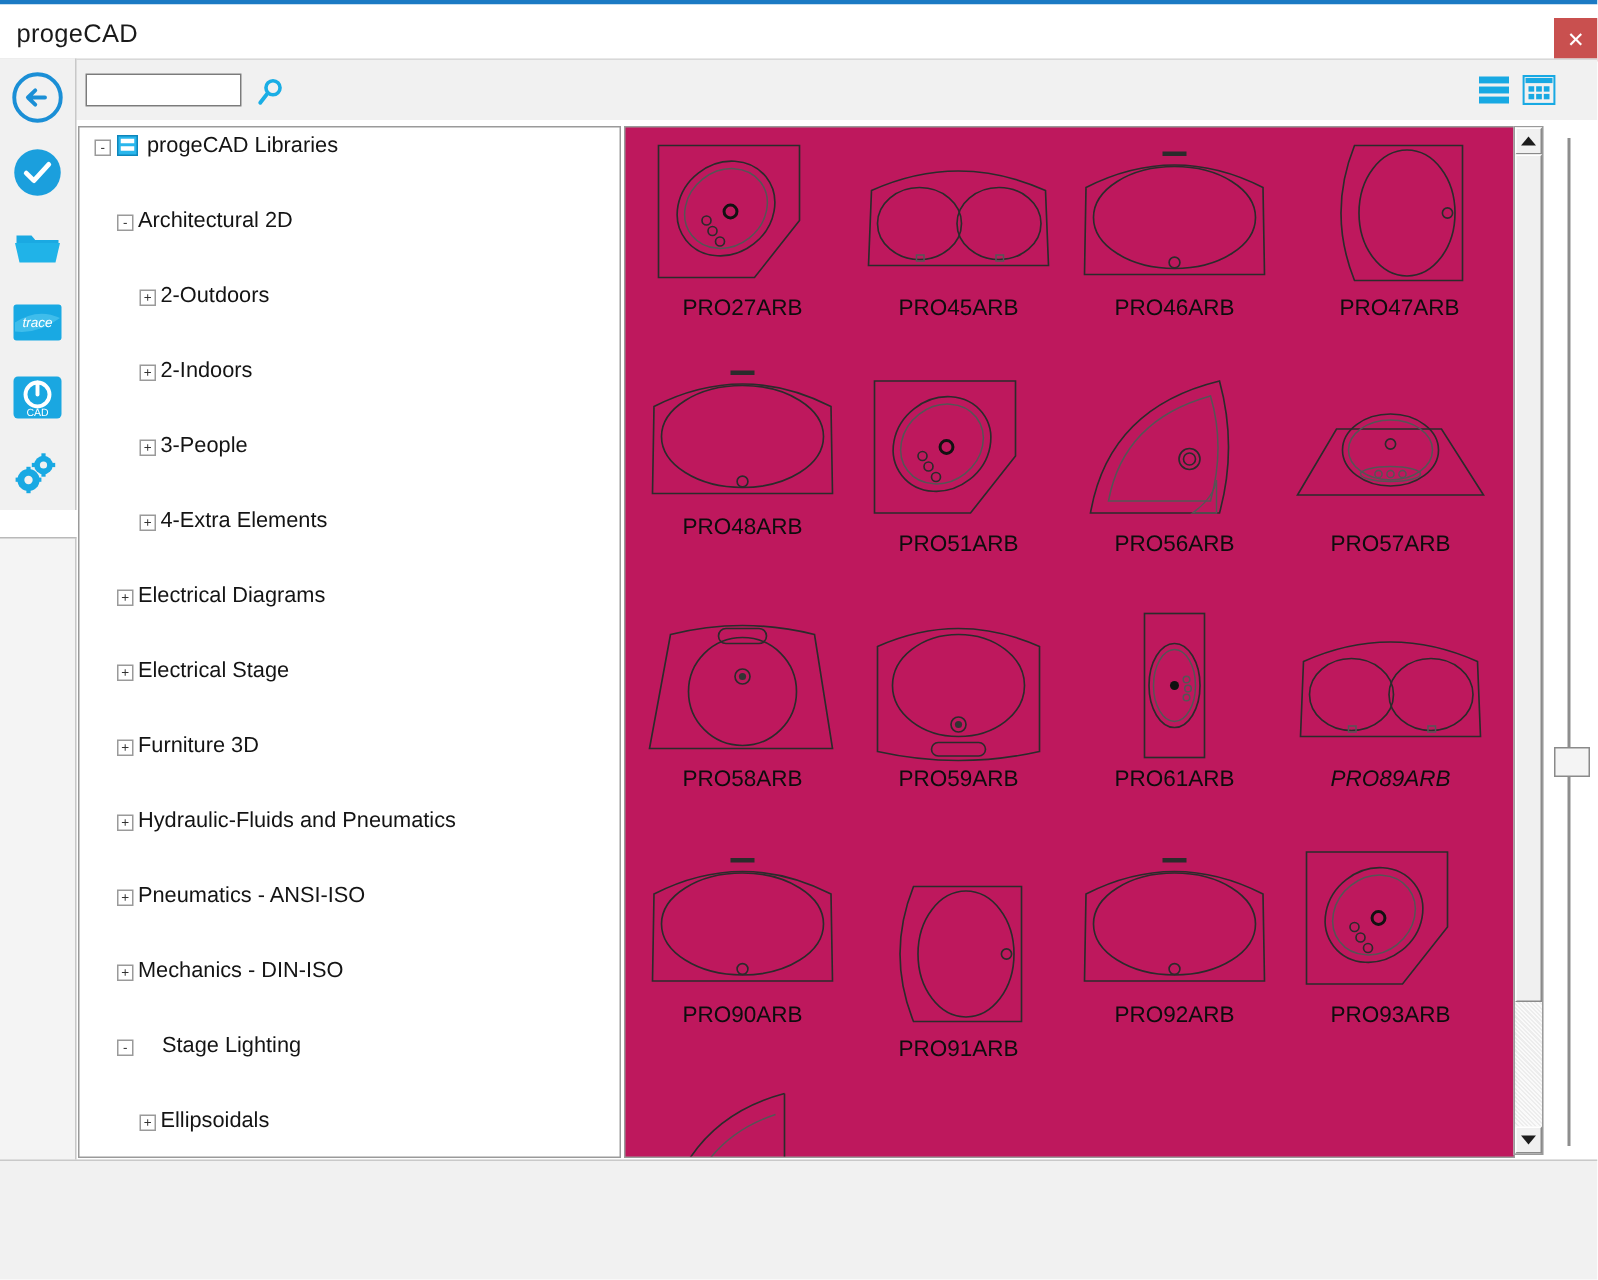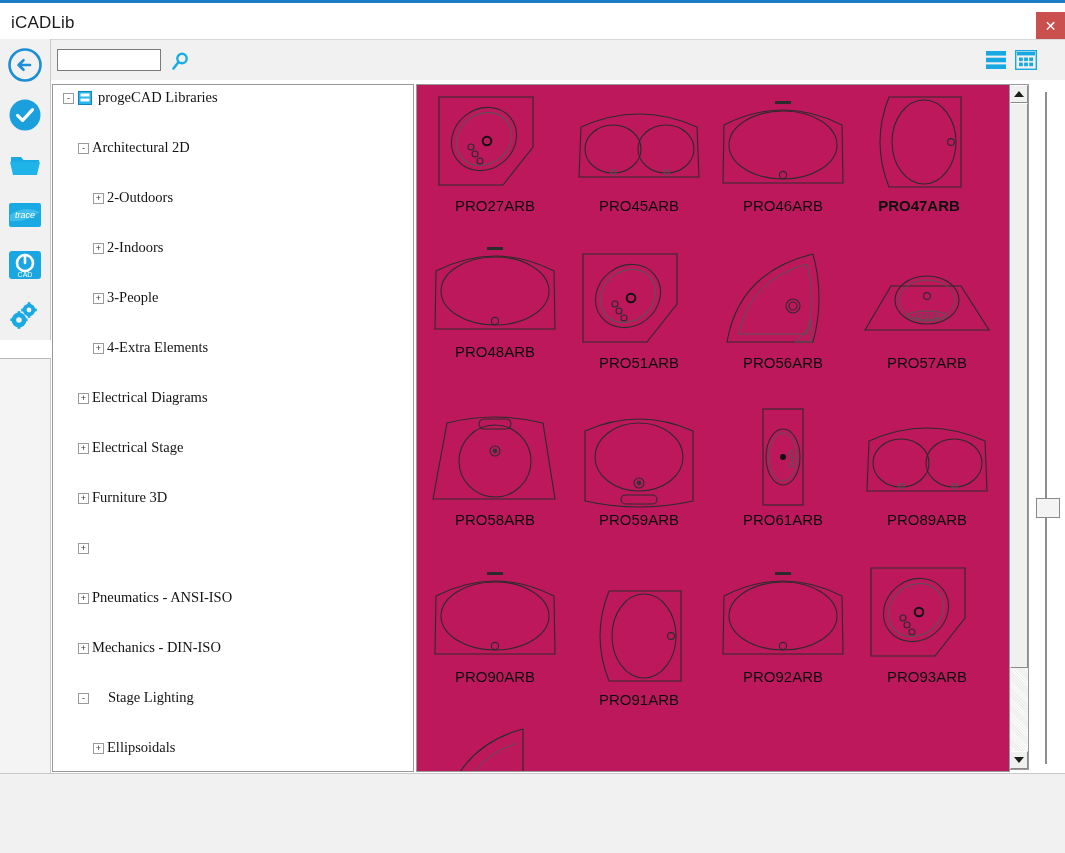--- a/index.html
+++ b/index.html
@@ -32,21 +32,21 @@
   
   #rail{position:absolute;left:0;top:39px;width:50px;height:301px;background:#f1f1f1;border-right:1px solid #c8c8c8;text-align:center;}
   #rail-lower{position:absolute;left:0;top:358px;width:50px;height:415px;background:#f4f4f4;border-right:1px solid #c8c8c8;border-top:1px solid #b9b9b9;}
   .rail-icon{position:absolute;left:7px;width:36px;height:36px;cursor:pointer;}
 
   
   #tree-panel{position:absolute;left:52px;top:84px;width:360px;height:686px;background:#fff;border:1px solid #9a9a9a;overflow:hidden;}
   .tnode{position:relative;height:25px;line-height:25px;white-space:nowrap;cursor:pointer;font-size:14.5px;color:#141414;}
   .tog{position:absolute;width:9px;height:9px;border:1px solid #9a9a9a;background:#fff;top:8px;font-size:9px;
     line-height:8px;text-align:center;color:#333;font-family:"Liberation Sans",sans-serif;cursor:pointer;}
-  .tlabel{display:inline-block;font-family:Liberation Serif, serif;}
+  .tlabel{display:inline-block;}
 
   .ic{position:absolute;width:16px;height:16px;top:4px;}
 
   
   #grid-panel{position:absolute;left:416px;top:84px;width:592px;height:686px;background:#be185d;border:1px solid #9a9a9a;overflow:hidden;}
   #grid-inner{position:absolute;left:0;top:0;width:573px;}
   .cell{position:absolute;width:140px;height:132px;cursor:pointer;}
   .thumb{position:absolute;left:0;top:0;width:140px;height:108px;}
   .clabel{position:absolute;left:0;top:108px;width:140px;text-align:center;font-size:15px;color:#0d0d0d;
     font-family:"Liberation Sans",sans-serif;}
@@ -68,21 +68,21 @@
 
   
   #bottombar{position:absolute;left:0;top:773px;width:1065px;height:80px;background:#f1f1f1;border-top:1px solid #c9c9c9;}
 </style>
 </head>
 <body>
 
 <div id="top-accent"></div>
 
 <div id="titlebar">
-  <div id="app-title">iCADLib</div>
+  <div id="app-title">progeCAD</div>
   <button id="close-btn">✕</button>
 </div>
 
 <div id="toolbar"></div>
 <input id="search-input" type="text" value="" style="">
 <div id="search-icon">
   <svg width="22" height="22" viewBox="0 0 22 22">
     <circle cx="13" cy="7.5" r="4.7" fill="none" stroke="#1aaee5" stroke-width="2.4"></circle>
     <line x1="9.4" y1="11.2" x2="4.5" y2="17.5" stroke="#1aaee5" stroke-width="2.6" stroke-linecap="round"></line>
   </svg>
@@ -202,20 +202,21 @@
       <div class="tnode" style="top: 175px;">
         <span class="tog" style="left:25px">+</span>
         <span class="tlabel" style="position:absolute;left:39px">Electrical Stage</span>
       </div>
       <div class="tnode" style="top: 200px;">
         <span class="tog" style="left:25px">+</span>
         <span class="tlabel" style="position:absolute;left:39px">Furniture 3D</span>
       </div>
       <div class="tnode" style="top: 225px;">
         <span class="tog" style="left:25px">+</span>
+        <span class="tlabel" style="position:absolute;left:39px">Hydraulic-Fluids and Pneumatics</span>
       </div>
       <div class="tnode" style="top: 250px;">
         <span class="tog" style="left:25px">+</span>
         <span class="tlabel" style="position:absolute;left:39px">Pneumatics - ANSI-ISO</span>
       </div>
       <div class="tnode" style="top: 275px;">
         <span class="tog" style="left:25px">+</span>
         <span class="tlabel" style="position:absolute;left:39px">Mechanics - DIN-ISO</span>
       </div>
       <div class="tnode" style="top: 300px;">
@@ -255,21 +256,21 @@
       </div>
       <div class="cell" style="left: 296px; top: 4px;">
         <div class="thumb"><svg width="140" height="108" viewBox="0 0 140 108">
             <path d="M10 94 L11 36 Q70 6 129 36 L130 94 Z" fill="none" stroke="#2b2b2b" stroke-width="1.1"></path>
             <ellipse cx="70" cy="56" rx="54" ry="34" fill="none" stroke="#2b2b2b" stroke-width="1.1"></ellipse>
             <circle cx="70" cy="86" r="3.6" fill="none" stroke="#2b2b2b" stroke-width="1.1"></circle>
             <rect x="62" y="12" width="16" height="3" fill="#2b2b2b"></rect>
           </svg></div>
         <div class="clabel">PRO46ARB</div>
       </div>
-      <div class="cell" style="left: 432px; top: 4px; font-weight: bold;">
+      <div class="cell" style="left: 446px; top: 4px;">
         <div class="thumb"><svg width="140" height="108" viewBox="0 0 140 108">
             <path d="M40 8 H112 V98 H40 Q22 53 40 8 Z" fill="none" stroke="#2b2b2b" stroke-width="1.1"></path>
             <ellipse cx="75" cy="53" rx="32" ry="42" fill="none" stroke="#2b2b2b" stroke-width="1.1"></ellipse>
             <circle cx="102" cy="53" r="3.4" fill="none" stroke="#2b2b2b" stroke-width="1.1"></circle>
           </svg></div>
         <div class="clabel">PRO47ARB</div>
       </div>
       <div class="cell" style="left: 8px; top: 150px;">
         <div class="thumb"><svg width="140" height="108" viewBox="0 0 140 108">
             <path d="M10 94 L11 36 Q70 6 129 36 L130 94 Z" fill="none" stroke="#2b2b2b" stroke-width="1.1"></path>
@@ -339,21 +340,21 @@
             <rect x="50" y="6" width="40" height="96" fill="none" stroke="#2b2b2b" stroke-width="1.1"></rect>
             <ellipse cx="70" cy="54" rx="17" ry="28" fill="none" stroke="#2b2b2b" stroke-width="1.1"></ellipse>
             <ellipse cx="70" cy="54" rx="14" ry="24" fill="none" stroke="#555" stroke-width="1"></ellipse>
             <circle cx="70" cy="54" r="3" fill="#111"></circle>
             <circle cx="78" cy="50" r="2.2" fill="none" stroke="#555" stroke-width="1"></circle>
             <circle cx="79" cy="56" r="2.2" fill="none" stroke="#555" stroke-width="1"></circle>
             <circle cx="78" cy="62" r="2.2" fill="none" stroke="#555" stroke-width="1"></circle>
           </svg></div>
         <div class="clabel">PRO61ARB</div>
       </div>
-      <div class="cell" style="left: 440px; top: 318px;">
+      <div class="cell" style="left: 440px; top: 318px; font-style: italic;">
         <div class="thumb"><svg width="140" height="108" viewBox="0 0 140 108">
             <path d="M10 88 L12 38 Q70 12 128 38 L130 88 Z" fill="none" stroke="#2b2b2b" stroke-width="1.1"></path>
             <ellipse cx="44" cy="60" rx="28" ry="24" fill="none" stroke="#2b2b2b" stroke-width="1.1"></ellipse>
             <ellipse cx="97" cy="60" rx="28" ry="24" fill="none" stroke="#2b2b2b" stroke-width="1.1"></ellipse>
             <rect x="42" y="81" width="5" height="4" fill="none" stroke="#555" stroke-width="1"></rect>
             <rect x="95" y="81" width="5" height="4" fill="none" stroke="#555" stroke-width="1"></rect>
           </svg></div>
         <div class="clabel">PRO89ARB</div>
       </div>
       <div class="cell" style="left: 8px; top: 475px;">

